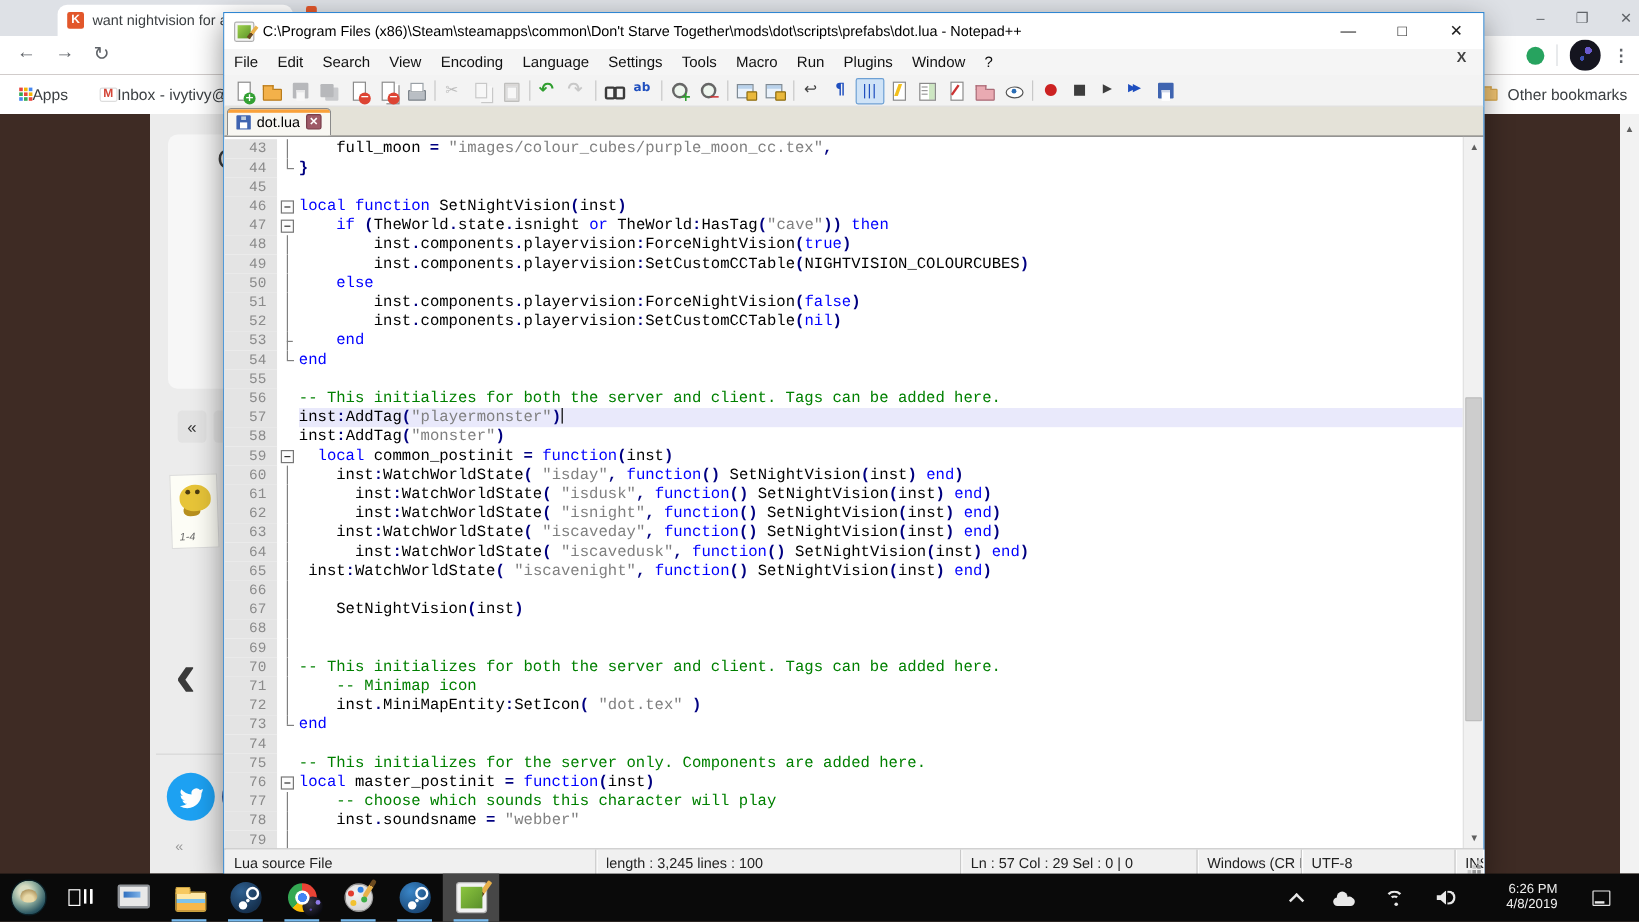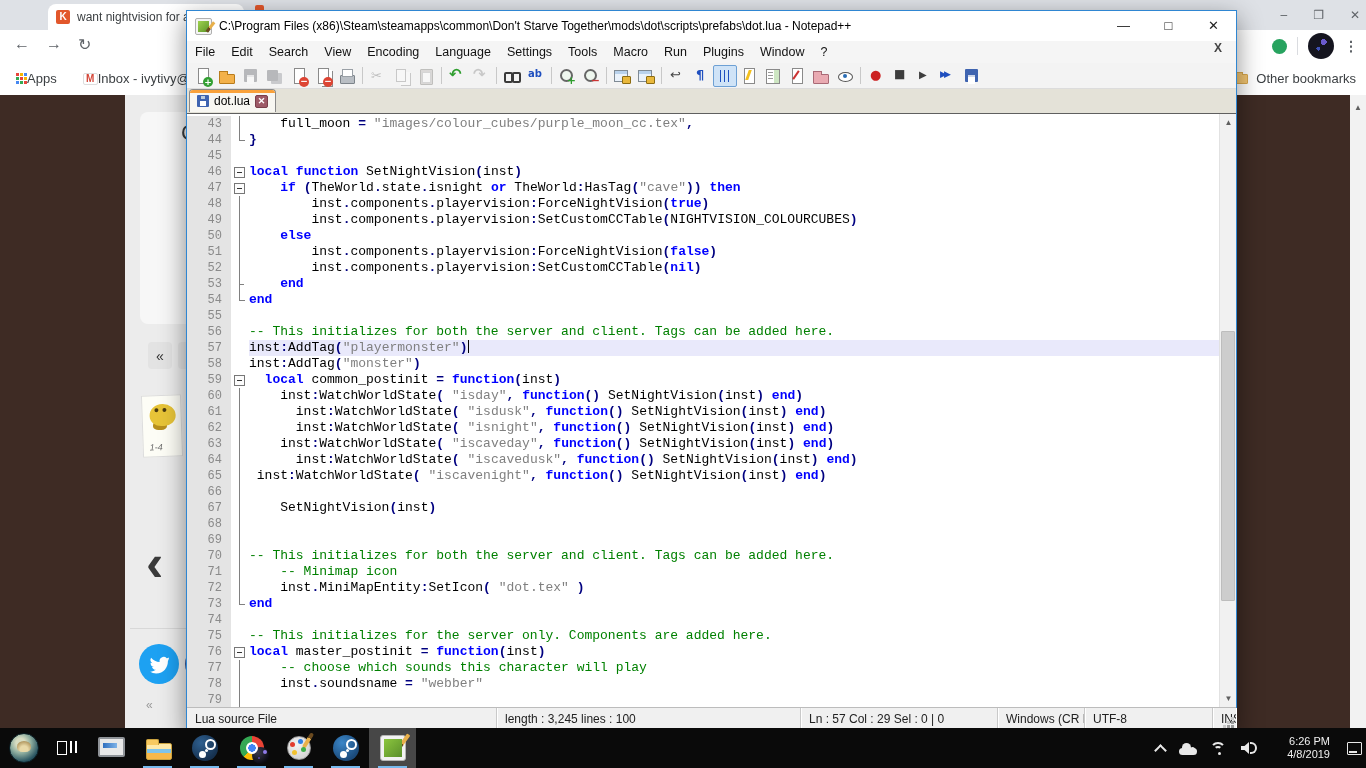--- a/index.html
+++ b/index.html
@@ -104,21 +104,21 @@
   .i-function-list::after{content:"";position:absolute;left:7px;top:3px;width:2px;height:10px;background:#cc3333;transform:rotate(35deg)}
   .i-folder-workspace::before{content:"";position:absolute;left:1px;top:7px;width:14px;height:8px;background:#e9aab2;border:1px solid #a96a76;border-radius:1px}
   .i-folder-workspace::after{content:"";position:absolute;left:1px;top:4px;width:7px;height:3px;background:#e9aab2;border:1px solid #a96a76;border-bottom:none}
   .i-monitoring::before{content:"";position:absolute;left:2px;top:5px;width:13px;height:8px;border:1px solid #555;border-radius:50%;background:#fff}
   .i-monitoring::after{content:"";position:absolute;left:7px;top:7px;width:4px;height:4px;background:#2a6db5;border-radius:50%}
   .i-macro-record::before{content:"●";color:#cc2222;font-size:13px;position:absolute;left:3px;top:0}
   .i-macro-stop::before{content:"■";color:#3d3d3d;font-size:12px;position:absolute;left:3px;top:0}
   .i-macro-play::before{content:"▶";color:#3d3d3d;font-size:10px;position:absolute;left:4px;top:2px}
   .i-macro-run-multiple::before{content:"▶▶";color:#1f4fbf;font-size:9px;letter-spacing:-3px;position:absolute;left:1px;top:2px}
 
-  .tabbar{height:25px;background:#e4e2d8;border-bottom:1px solid #5f5f5f;display:flex;align-items:flex-start;flex:none}
+  .tabbar{height:25px;background:#e4e2d8;border-bottom:1px solid #5f5f5f;display:flex;align-items:center;flex:none}
   .doc-tab{display:flex;align-items:center;gap:5px;height:23px;margin-left:2px;padding:0 7px;background:#f8f7f2;border:1px solid #8a8a8a;border-bottom:none;border-radius:4px 4px 0 0;position:relative;overflow:hidden}
   .doc-tab::before{content:"";position:absolute;left:0;top:0;right:0;height:3px;background:#f9a13a}
   .tab-floppy{width:12px;height:12px;background:#3f64b0;border-radius:1px;position:relative}
   .tab-floppy::before{content:"";position:absolute;left:3px;top:6px;width:6px;height:5px;background:#fff}
   .tab-floppy::after{content:"";position:absolute;left:4px;top:1px;width:4px;height:3px;background:#bcd}
   .tab-label{font-size:12px;color:#000}
   .tab-close{width:13px;height:13px;background:#9e5a67;border:1px solid #7a3f4b;border-radius:2px;color:#fff;font-size:9px;line-height:11px;text-align:center;font-weight:bold}
 
   .editor{position:relative;flex:1;background:#fff;overflow:hidden;padding-top:2px;padding-right:17px}
   .line{display:flex;height:16px;font-family:"Liberation Mono","DejaVu Sans Mono",monospace;font-size:13px;line-height:16px}
@@ -127,21 +127,21 @@
   .f-v::before{content:"";position:absolute;left:8px;top:0;bottom:0;width:1px;background:#808080}
   .f-e::before{content:"";position:absolute;left:8px;top:0;height:8px;width:1px;background:#808080}
   .f-e::after{content:"";position:absolute;left:8px;top:8px;width:6px;height:1px;background:#808080}
   .f-m::before{content:"";position:absolute;left:8px;top:0;bottom:0;width:1px;background:#808080}
   .f-m::after{content:"";position:absolute;left:8px;top:8px;width:5px;height:1px;background:#808080}
   .f-b::before{content:"";position:absolute;left:3px;top:3px;width:9px;height:9px;background:#fcfcfc;border:1px solid #777}
   .f-b::after{content:"";position:absolute;left:6px;top:8px;width:5px;height:1px;background:#333}
   .code{flex:1;white-space:pre}
   .line.cur .code{background:#e9e9fb}
   .t-p{color:#000}
-  .t-k{color:#0000ff;font-weight:bold}
+  .t-k{color:#0000ff;font-weight:normal}
   .t-s{color:#808080}
   .t-c{color:#008000}
   .t-o{color:#000080;font-weight:bold}
   .caret{display:inline-block;width:1px;height:13px;background:#000;vertical-align:-2px}
   .ed-scroll{position:absolute;right:0;top:0;bottom:0;width:17px;background:#f1f1f1;border-left:1px solid #e2e2e2}
   .ed-scroll .ar{position:absolute;left:0;width:17px;text-align:center;font-size:8px;color:#5f5f5f}
   .ed-thumb{position:absolute;left:1px;width:14px;top:217px;height:270px;background:#cdcdcd;border:1px solid #bdbdbd;border-radius:1px}
 
   .statusbar{height:23px;background:#f0f0f0;border-top:1px solid #bcbcbc;display:flex;align-items:flex-start;font-size:12px;color:#222;flex:none;position:relative}
   .sb-cell{height:100%;line-height:22px;padding-left:8px;border-right:1px solid #c9c9c9;box-shadow:1px 0 0 #fff;white-space:nowrap;overflow:hidden}
@@ -167,21 +167,21 @@
   .k-chrome-game::before{content:"";position:absolute;inset:1px;border-radius:50%;background:conic-gradient(#ea4335 0 30%,#fbbc05 30% 62%,#34a853 62% 100%)}
   .k-chrome-game::after{content:"";position:absolute;inset:7px;border-radius:50%;background:radial-gradient(circle,#4285f4 0 42%,#fff 46% 100%)}
   .badge-dark-ball{position:absolute;right:-4px;bottom:-3px;width:17px;height:17px;border-radius:50%;background:radial-gradient(circle at 35% 30%,#3a3a4e,#0b0b12 72%)}
   .badge-dark-ball::after{content:"";position:absolute;right:2px;top:3px;width:4px;height:4px;background:#8f7ae8;border-radius:50%;box-shadow:-6px 6px 0 -1px #5a48b0}
   .k-paint::before{content:"";position:absolute;inset:1px;border-radius:50%;background:radial-gradient(circle at 40% 35%,#f3f3f3,#cfcfcf 85%);border:1px solid #9a9a9a}
   .k-paint::after{content:"";position:absolute;left:4px;top:7px;width:5px;height:5px;border-radius:50%;background:#e23b2e;box-shadow:8px -3px 0 #2e7fe2,11px 5px 0 #3fae49,2px 8px 0 #f2c230}
   .badge-brush{position:absolute;right:2px;top:-3px;width:4px;height:17px;background:linear-gradient(#6b4a1f 0 35%,#e8b04a 35%);transform:rotate(32deg);border-radius:2px}
   .k-notepad-plus-plus::before{content:"";position:absolute;inset:0;background:#f2f2f2;border:1px solid #b5b5b5;border-radius:3px}
   .k-notepad-plus-plus::after{content:"";position:absolute;left:4px;top:4px;right:4px;bottom:4px;background:linear-gradient(135deg,#8cc63f,#5a8f2a)}
   .badge-pencil{position:absolute;right:0;top:-2px;width:4px;height:16px;background:linear-gradient(#e8b04a 0 70%,#6b4a1f 70%);transform:rotate(36deg);border-radius:1px}
-  .tray{margin-left:auto;display:flex;align-items:center;gap:13px;padding-right:4px}
+  .tray{margin-left:auto;display:flex;align-items:center;gap:25px;padding-right:24px}
   .tr-chevron{width:12px;height:12px;position:relative}
   .tr-chevron::before{content:"";position:absolute;left:2px;top:4px;width:7px;height:7px;border-left:2px solid #e8e8e8;border-top:2px solid #e8e8e8;transform:rotate(45deg)}
   .tr-cloud{width:18px;height:14px;position:relative}
   .tr-cloud::before{content:"";position:absolute;left:0;top:7px;width:18px;height:7px;background:#e8e8e8;border-radius:5px}
   .tr-cloud::after{content:"";position:absolute;left:3px;top:2px;width:9px;height:9px;background:#e8e8e8;border-radius:50%;box-shadow:6px 2px 0 -2px #e8e8e8}
   .tr-wifi{width:18px;height:14px;position:relative;overflow:hidden}
   .tr-wifi .a1{position:absolute;left:0;top:1px;width:16px;height:16px;border:2px solid #e8e8e8;border-radius:50%;clip-path:polygon(50% 50%,0 0,100% 0)}
   .tr-wifi .a2{position:absolute;left:4px;top:5px;width:8px;height:8px;border:2px solid #e8e8e8;border-radius:50%;clip-path:polygon(50% 50%,0 0,100% 0)}
   .tr-wifi .dot{position:absolute;left:8px;top:11px;width:3px;height:3px;background:#e8e8e8;border-radius:50%}
   .tr-vol{width:18px;height:14px;position:relative}

